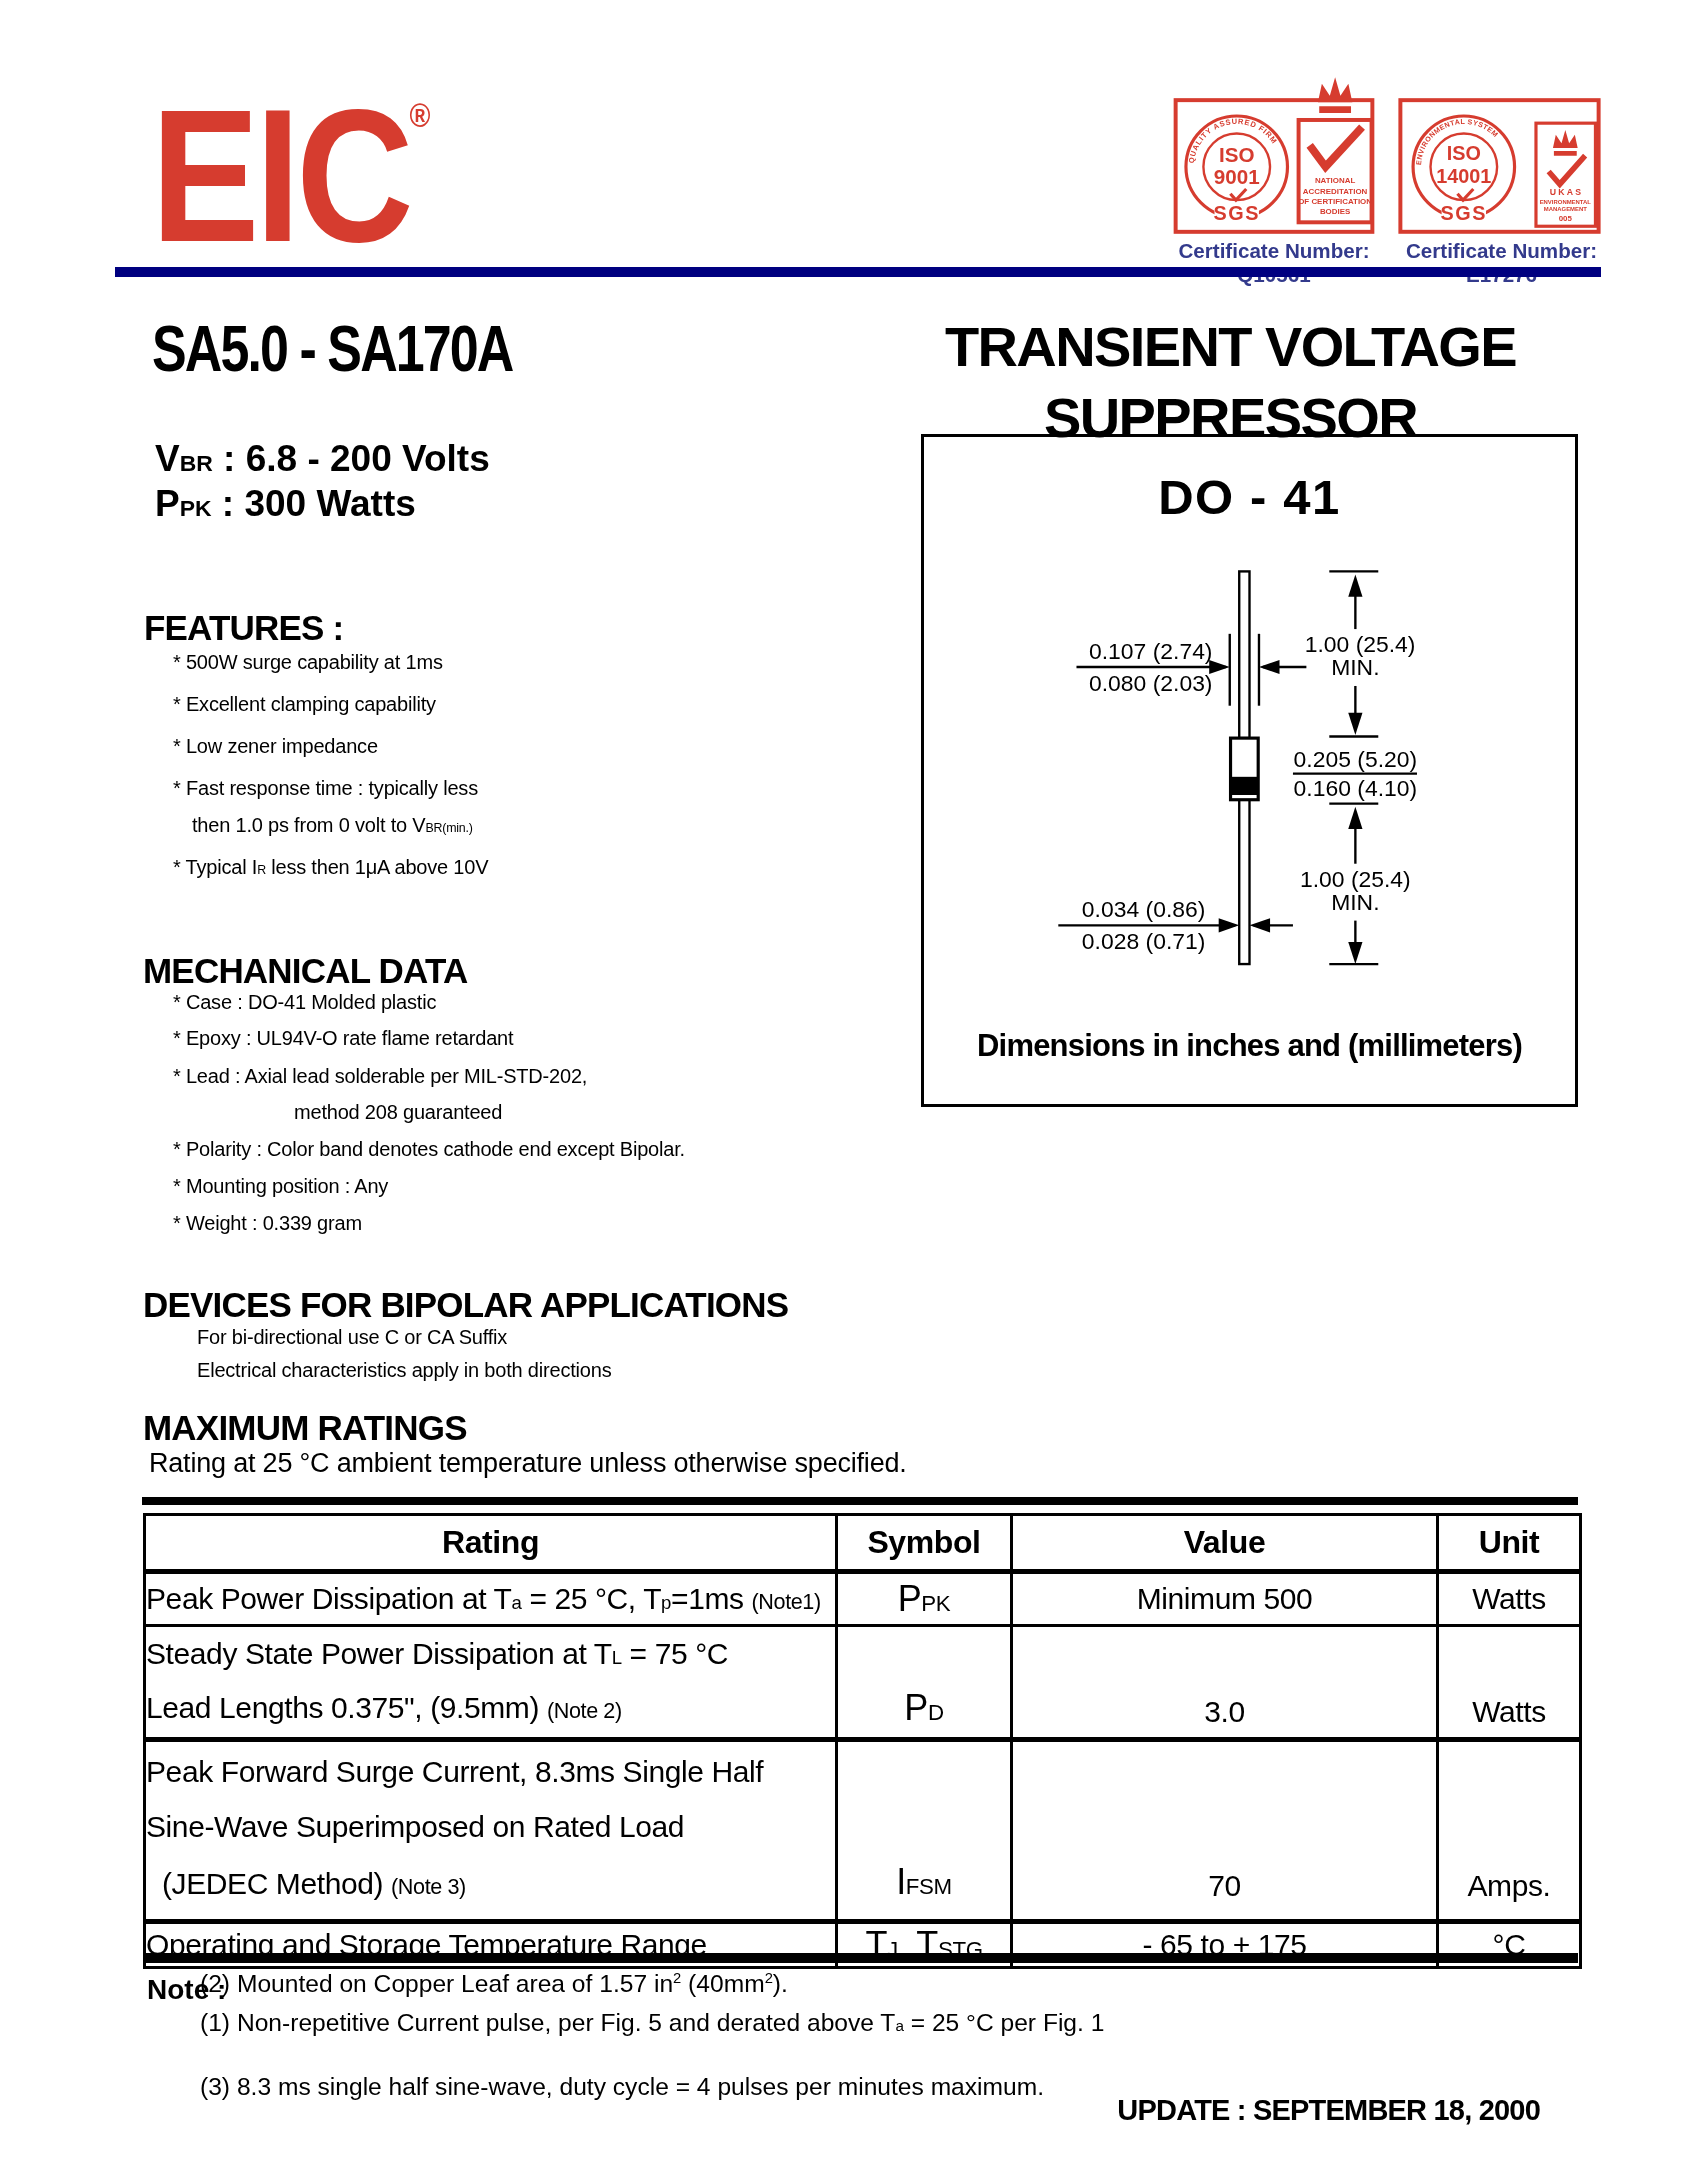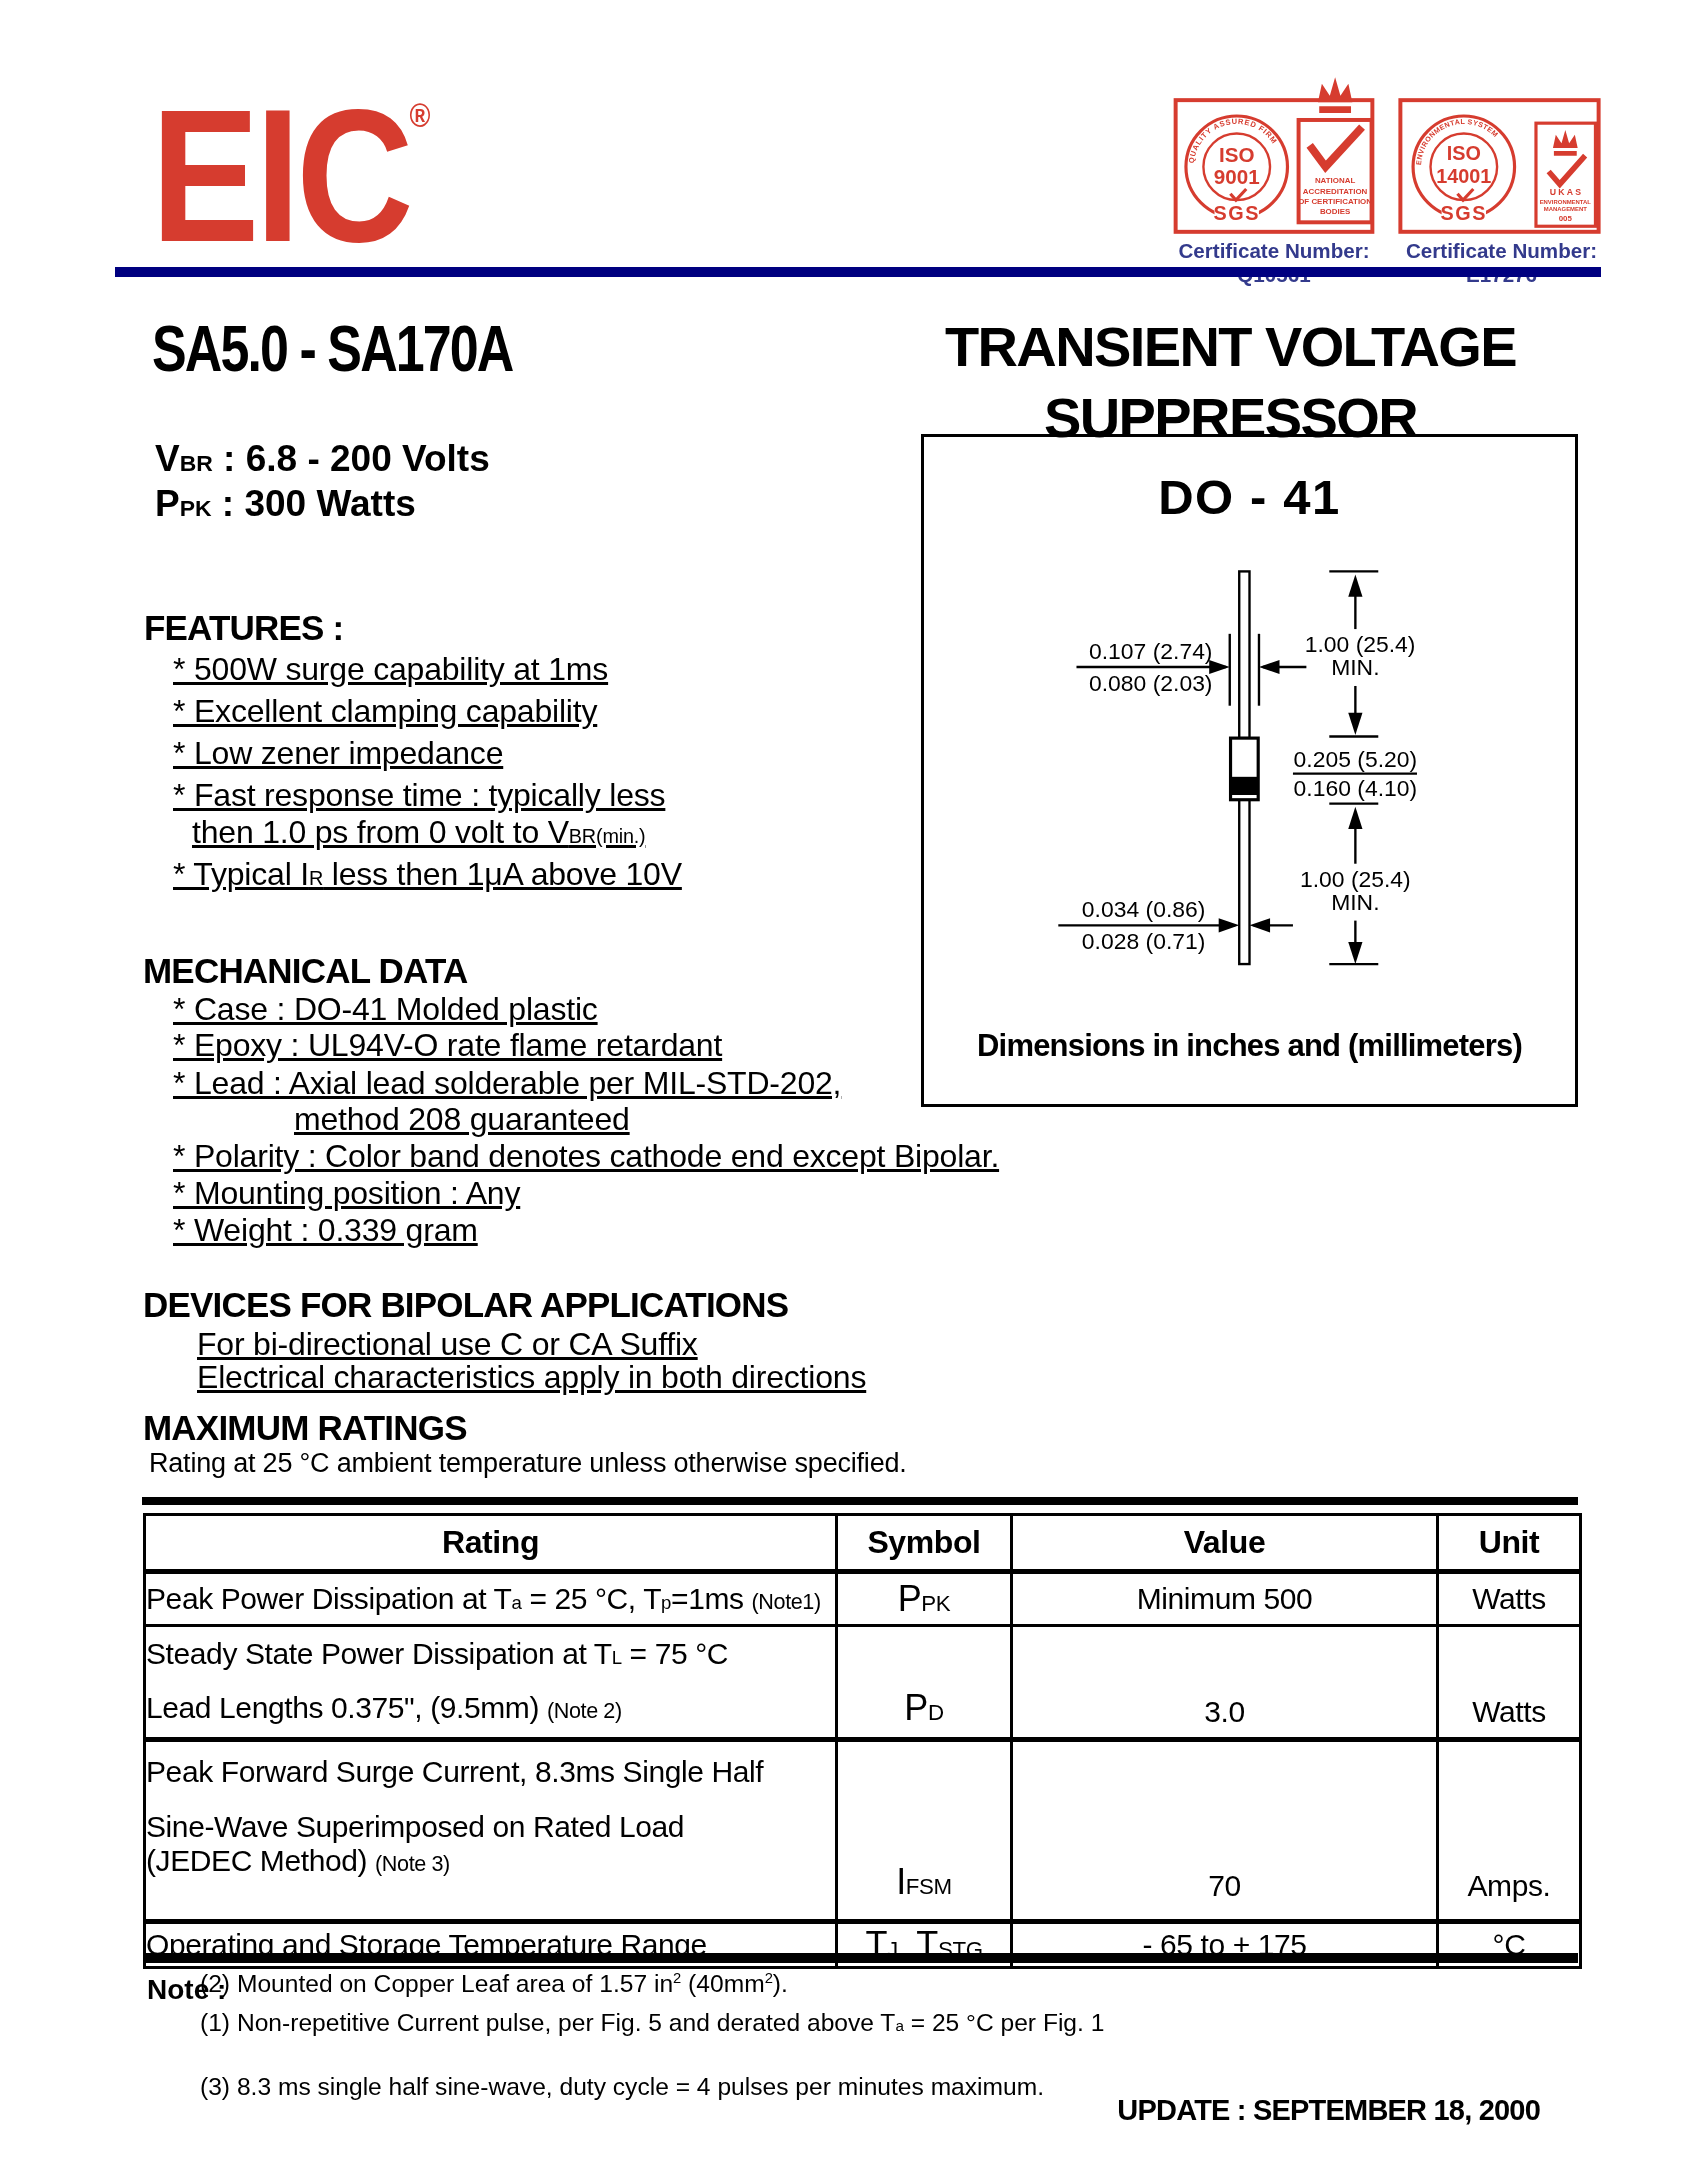--- a/index.html
+++ b/index.html
@@ -33,42 +33,42 @@
            box-sizing:border-box;}
   .pkg-name{position:absolute;left:0;top:32px;width:100%;text-align:center;
             font-size:49px;font-weight:bold;letter-spacing:1.6px;}
   .pkg-caption{position:absolute;left:0;top:591px;width:100%;text-align:center;
                font-size:31px;font-weight:bold;letter-spacing:-0.8px;}
   .pkg-svg{position:absolute;left:0;top:0;}
   .pkg-svg text{font-family:"Liberation Sans",sans-serif;font-size:29px;fill:#000;}
 
   
   .sec-heading{position:absolute;font-size:35px;font-weight:bold;letter-spacing:-0.8px;white-space:nowrap;}
-  .body-line{position:absolute;font-size:32px;letter-spacing:-0.2px;white-space:nowrap;text-decoration:underline;}
+  .body-line{position:absolute;font-size:20px;letter-spacing:-0.2px;white-space:nowrap;}
   .subnote{position:absolute;left:149px;top:1448px;font-size:27px;letter-spacing:-0.2px;}
 
   .rule-black{position:absolute;background:#000;}
 
   
   table.ratings{position:absolute;left:143px;top:1513px;width:1435px;border-collapse:collapse;
                 table-layout:fixed;font-size:30px;letter-spacing:-0.4px;}
   table.ratings th,table.ratings td{border:3.2px solid #000;padding:0;white-space:nowrap;overflow:visible;}
   table.ratings th{font-size:32px;font-weight:bold;text-align:center;height:53px;}
   tr.hdr th{border-bottom-width:5.6px;}
   tr.r1 td{height:50px;border-bottom-width:3.2px;vertical-align:middle;}
   tr.r2 td{height:102px;border-bottom-width:5.6px;}
   tr.r3 td{height:161px;border-bottom-width:5.6px;}
   tr.r4 td{height:39px;border-bottom-width:3.2px;vertical-align:middle;}
   td.rating-cell{text-align:left;padding-left:20px;vertical-align:middle;}
   td.center-cell{text-align:center;}
   tr.r2 td.rating-cell,tr.r3 td.rating-cell{vertical-align:top;}
   tr.r2 td.center-cell{vertical-align:bottom;padding-bottom:8px;}
   tr.r3 td.center-cell{vertical-align:bottom;padding-bottom:16px;}
   .rl2-1{margin-top:9.5px;} .rl2-2{margin-top:20.6px;}
-  .rl3-1{margin-top:12.7px;} .rl3-2{margin-top:21.4px;} .rl3-3{}
+  .rl3-1{margin-top:12.7px;} .rl3-2{margin-top:21.4px;} .rl3-3{margin-top:23px;padding-left:16px;}
   td .sym{font-size:36px;}
 
   
   .note-heading{position:absolute;left:147px;top:1974px;font-size:28px;font-weight:bold;}
   .note-line{position:absolute;left:200px;font-size:24.6px;white-space:nowrap;}
   .update-line{position:absolute;right:147px;top:2094px;font-size:29px;font-weight:bold;
                letter-spacing:-0.8px;white-space:nowrap;}
 
   .badge-svg text{font-family:"Liberation Sans",sans-serif;}
 </style>

